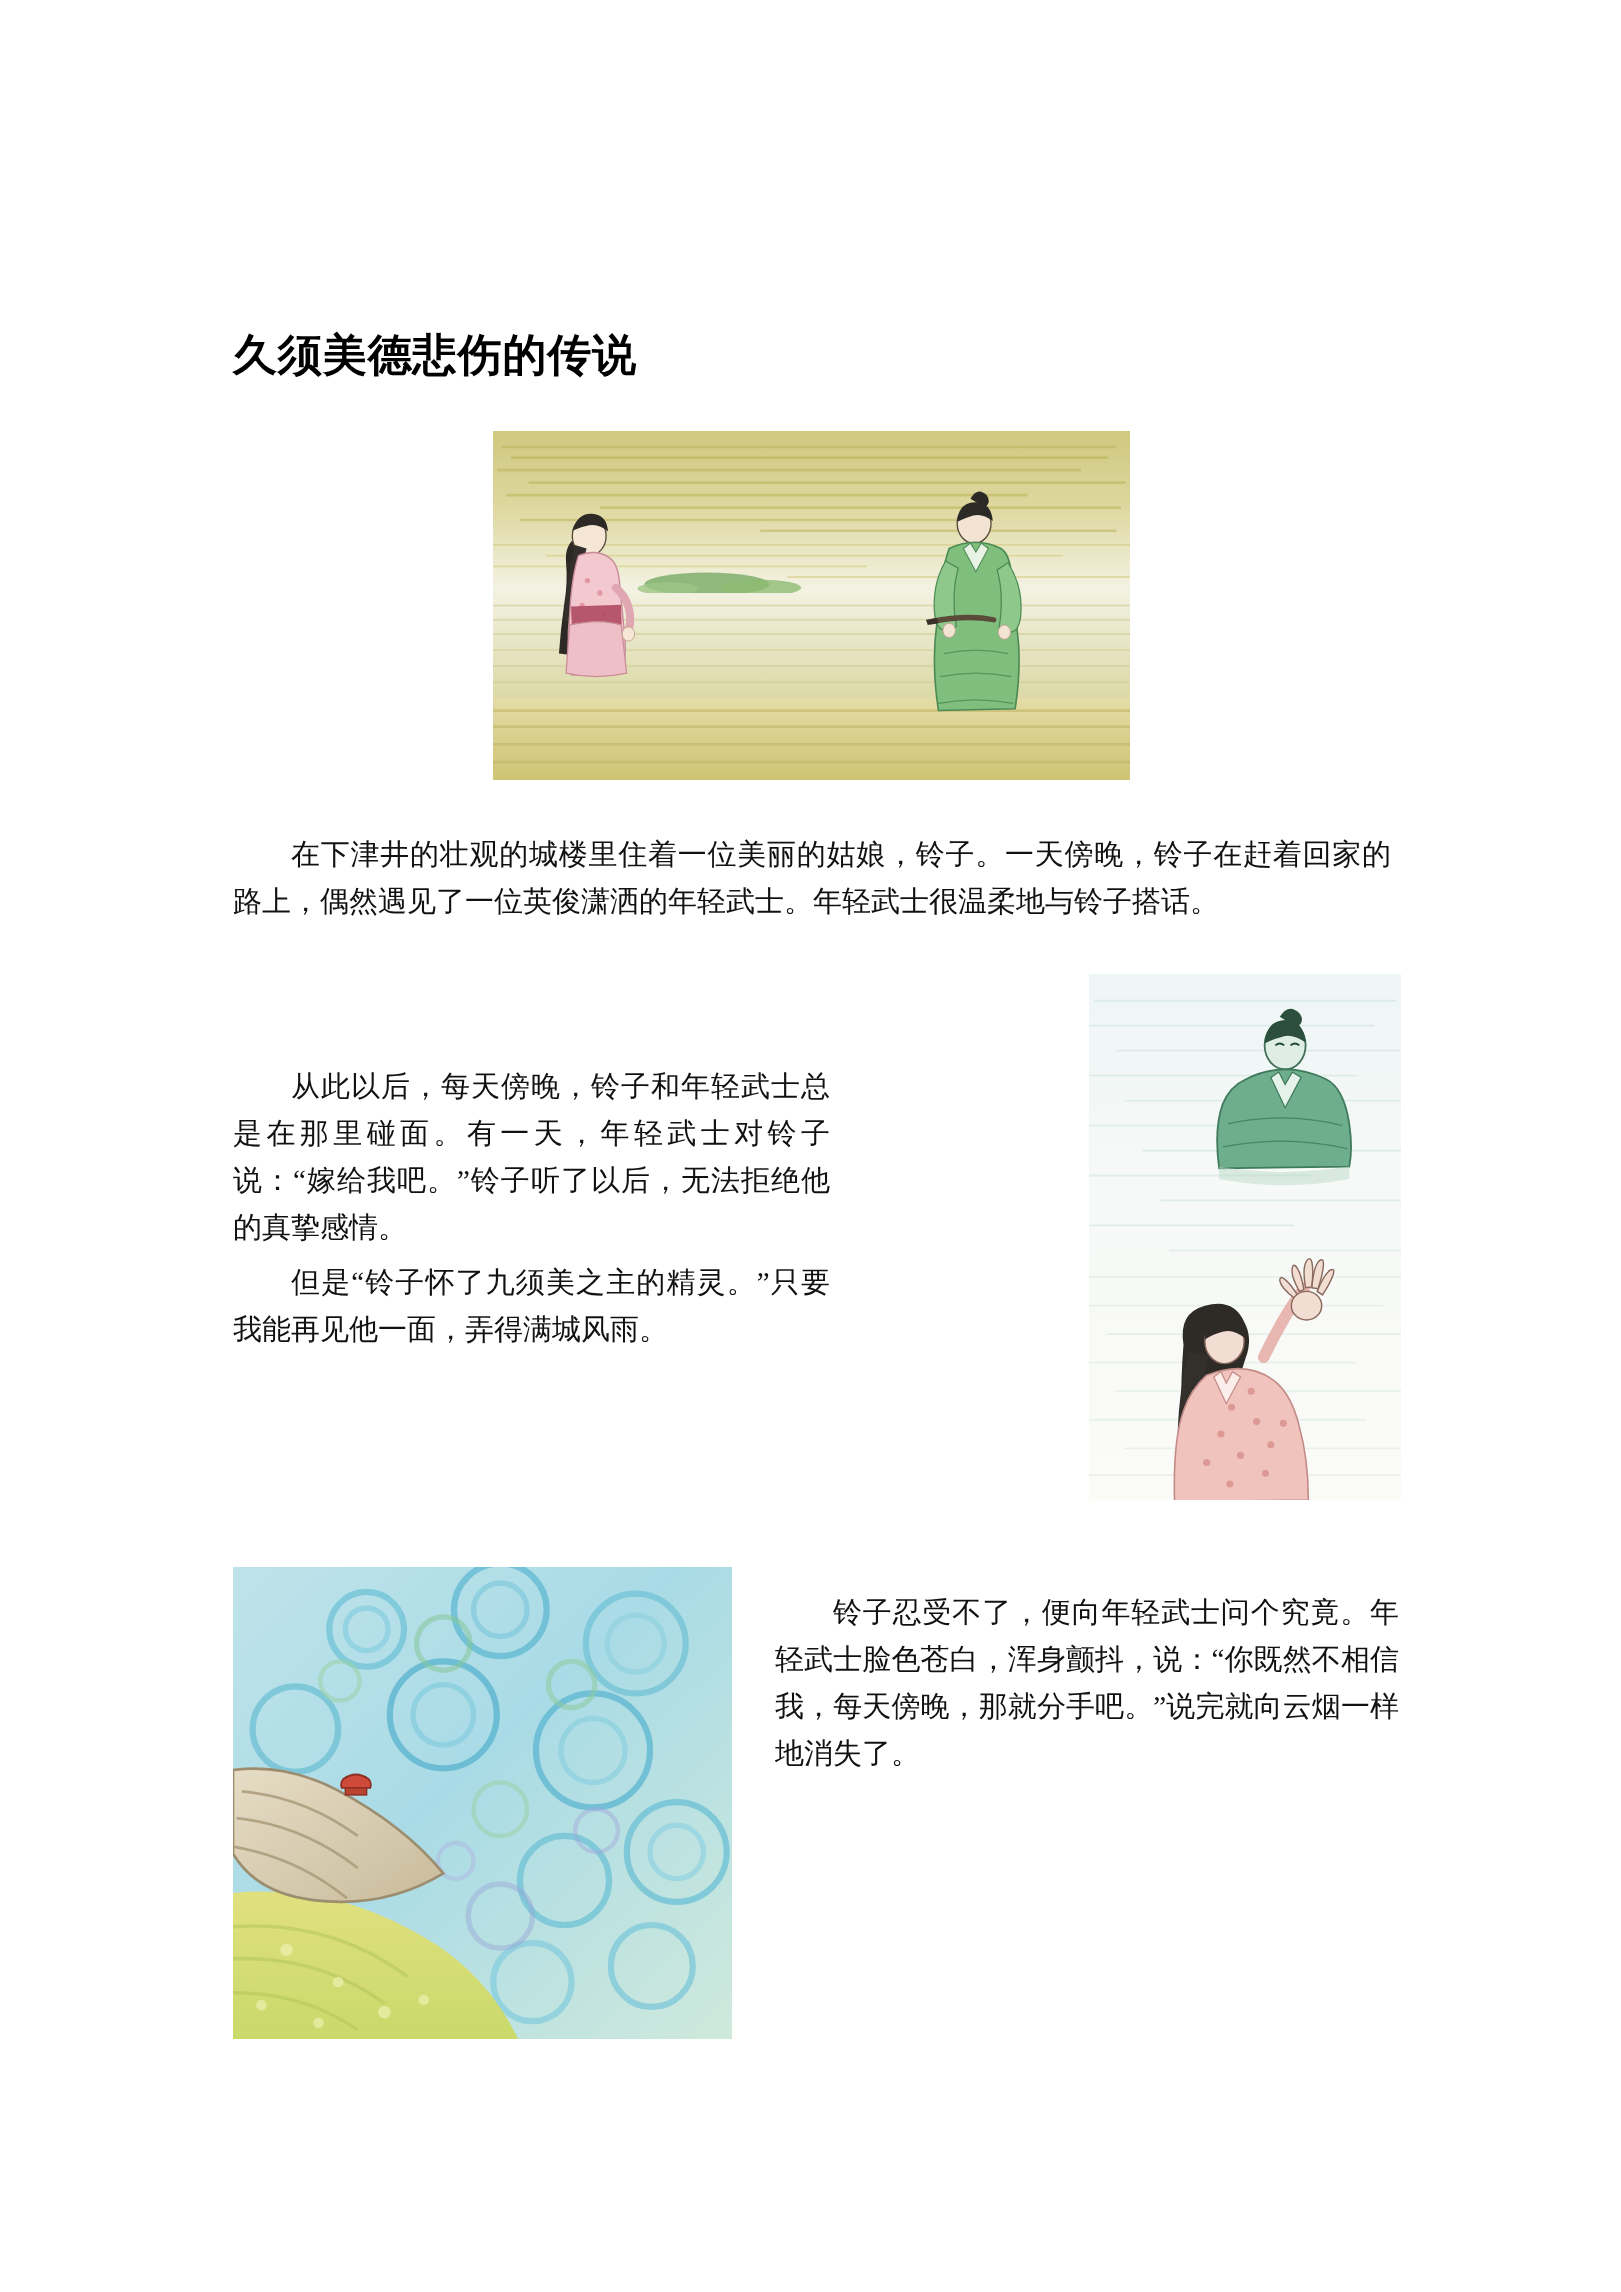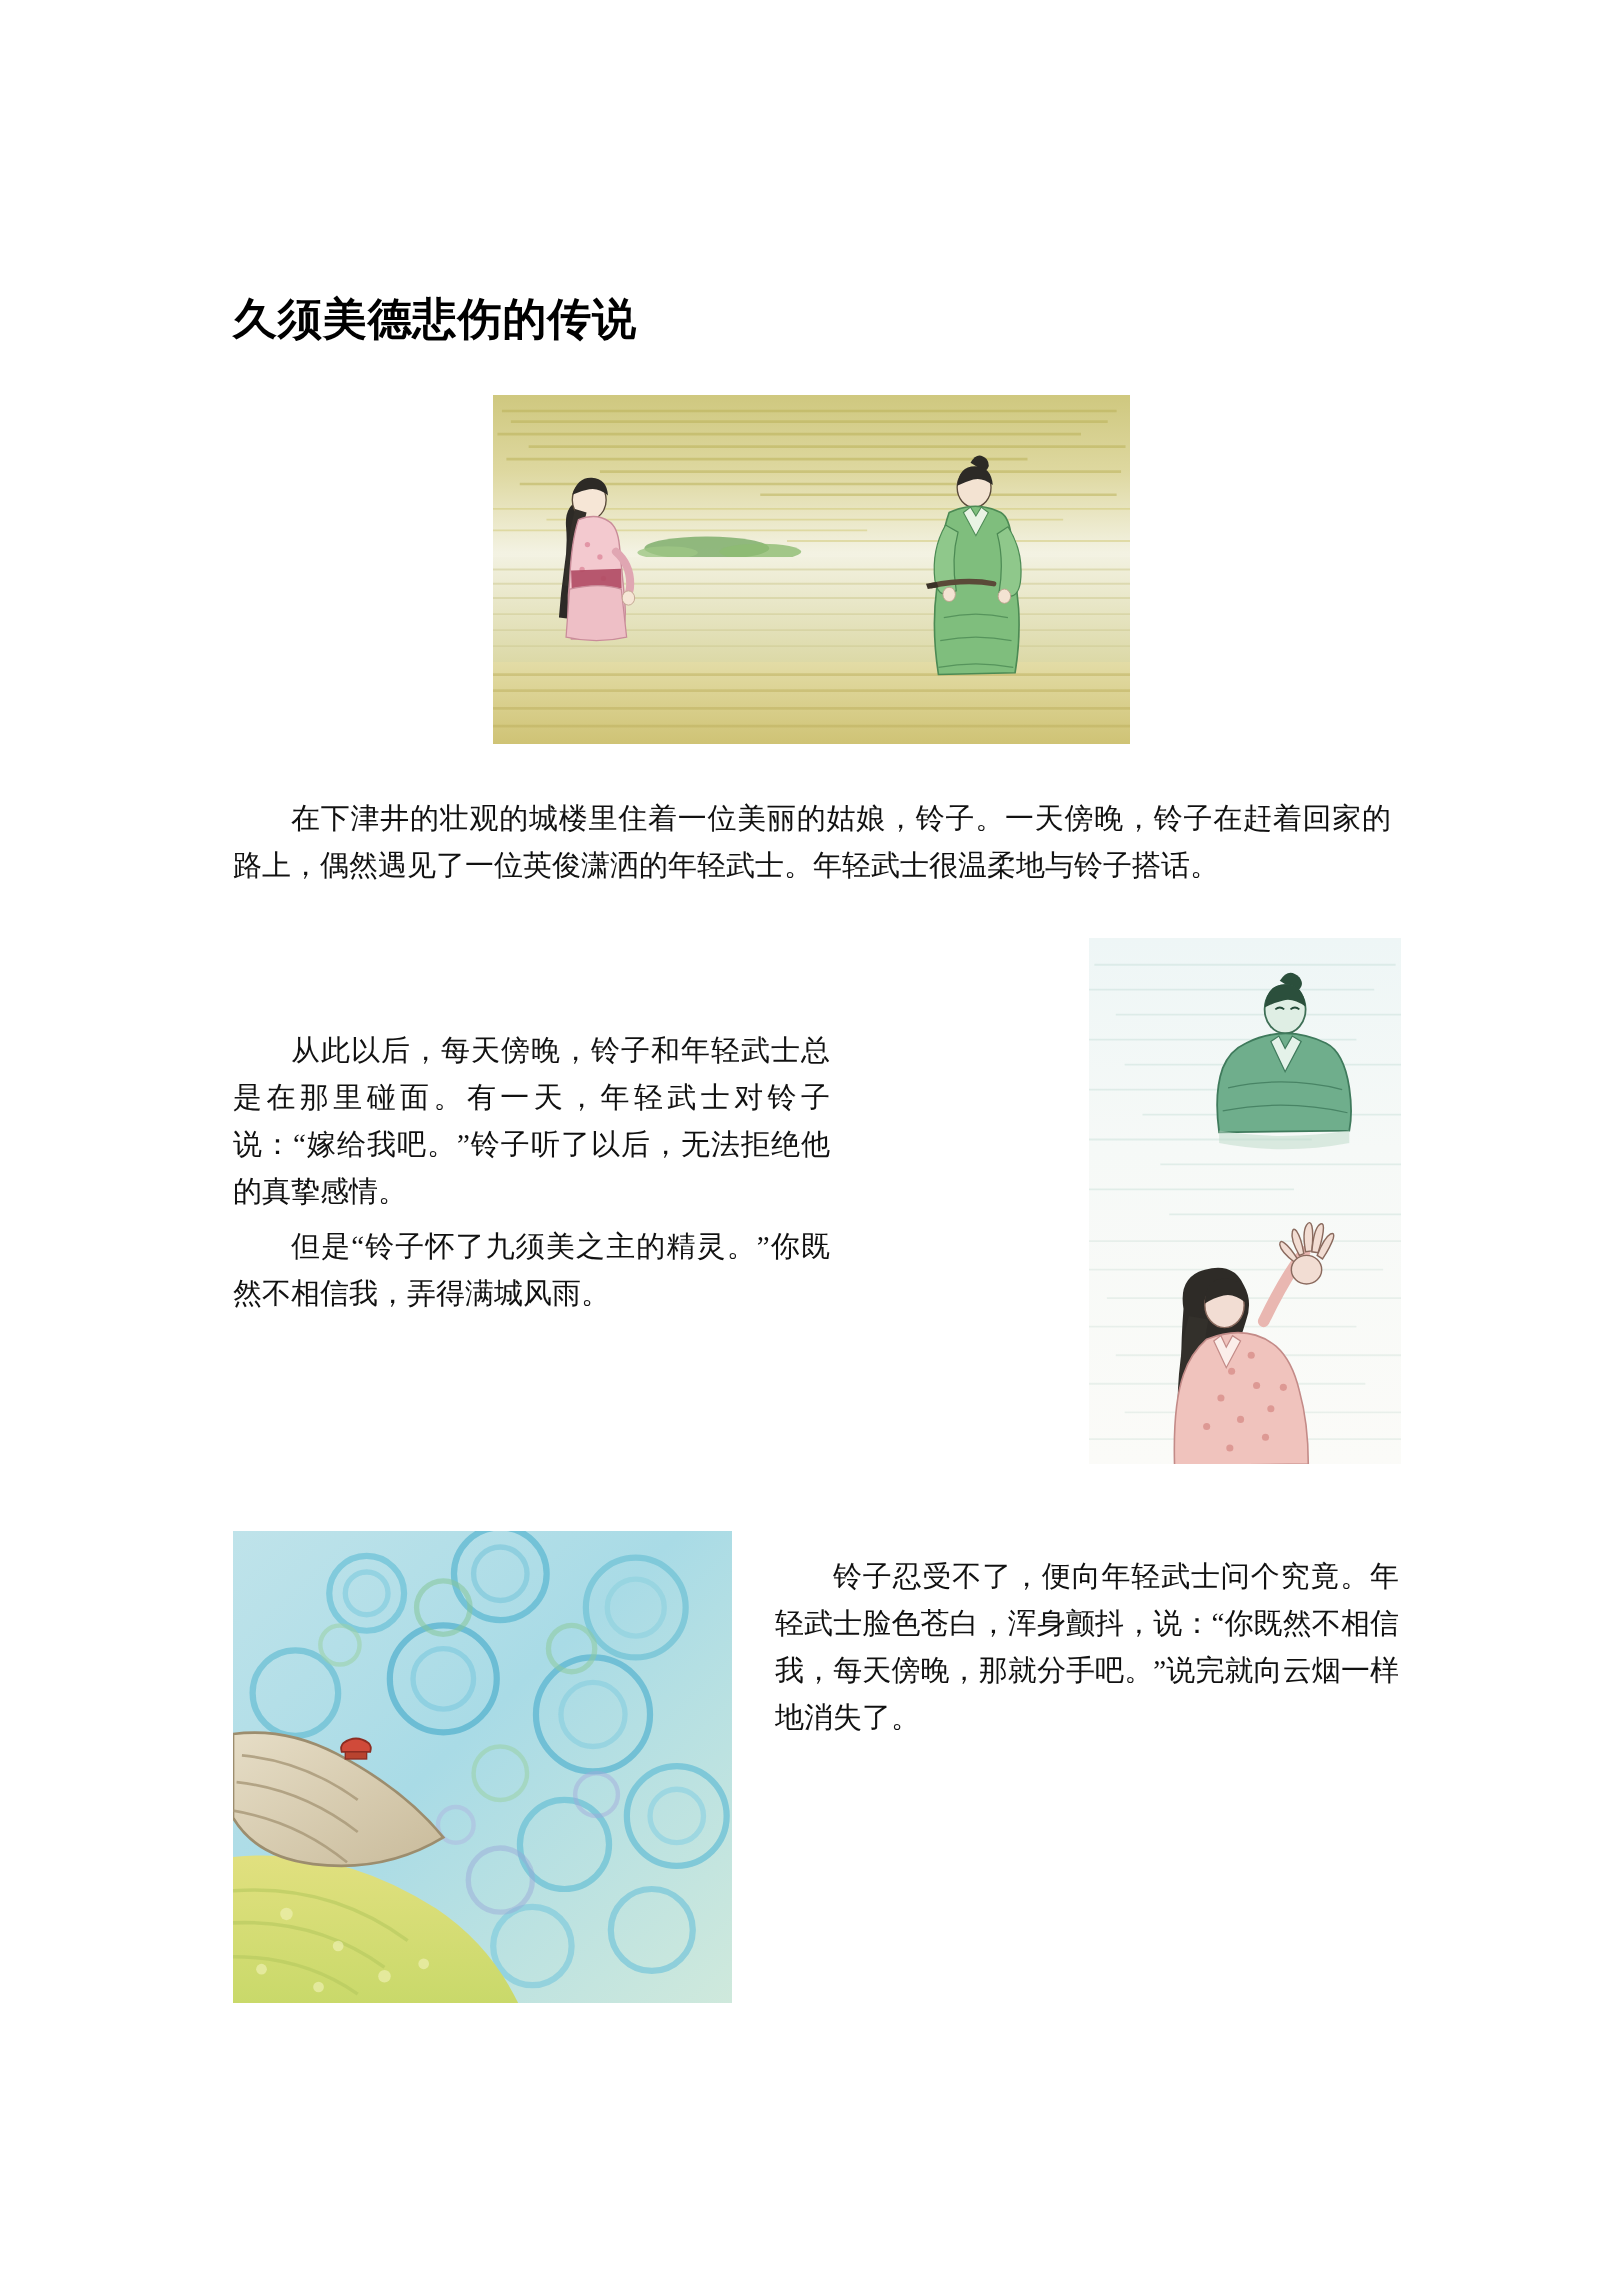--- a/index.html
+++ b/index.html
@@ -11,20 +11,21 @@
     font-family: "Liberation Serif", "DejaVu Serif", serif;
     color: #000000;
   }
   .page {
     position: relative;
     width: 1622px;
     height: 2039px;
     background: #ffffff;
     overflow: hidden;
     box-sizing: border-box;
+    margin-top: 36px;
   }
 
   
   .doc-title {
     position: absolute;
     left: 233px;
     top: 267px;
     font-size: 44px;
     font-weight: bold;
     letter-spacing: 0.9px;
@@ -227,21 +228,21 @@
         <ellipse cx="512" cy="224" rx="7" ry="8" fill="#f3e3d2" stroke="#c0a18e" stroke-width="1"></ellipse>
         <ellipse cx="574" cy="226" rx="7" ry="8" fill="#f3e3d2" stroke="#c0a18e" stroke-width="1"></ellipse>
       </g>
     </svg>
   </div>
 
   <p class="para p1 indent">在下津井的壮观的城楼里住着一位美丽的姑娘，铃子。一天傍晚，铃子在赶着回家的路上，偶然遇见了一位英俊潇洒的年轻武士。年轻武士很温柔地与铃子搭话。</p>
 
   <p class="para p2 indent">从此以后，每天傍晚，铃子和年轻武士总是在那里碰面。有一天，年轻武士对铃子说：“嫁给我吧。”铃子听了以后，无法拒绝他的真挚感情。</p>
 
-  <p class="para p3 indent">但是“铃子怀了九须美之主的精灵。”你既然不相信我，弄得满城风雨。</p>
+  <p class="para p3 indent">但是“铃子怀了九须美之主的精灵。”只要我能再见他一面，弄得满城风雨。</p>
 
   <div class="fig2">
     <svg class="fig-svg" viewBox="0 0 350 590" preserveAspectRatio="none">
       <defs>
         <linearGradient id="bg2" x1="0" y1="0" x2="0" y2="1">
           <stop offset="0%" stop-color="#eef6f6"></stop>
           <stop offset="40%" stop-color="#f6f9f7"></stop>
           <stop offset="100%" stop-color="#fbfbf8"></stop>
         </linearGradient>
       </defs>

